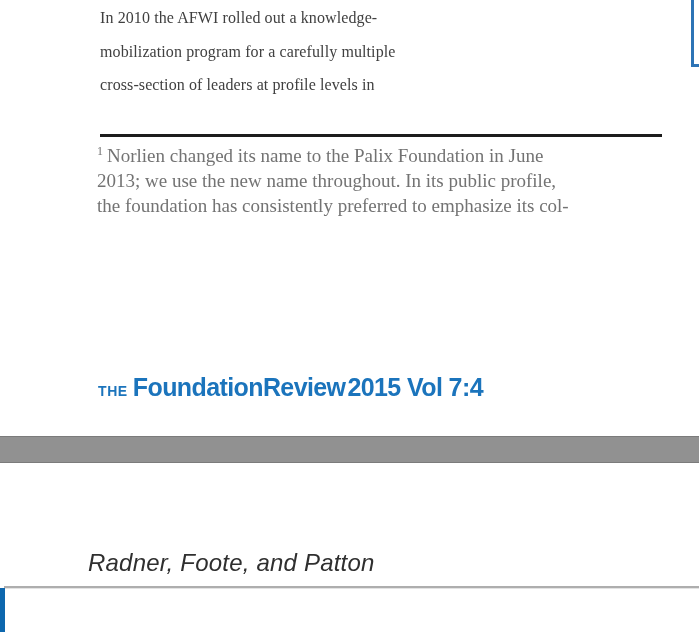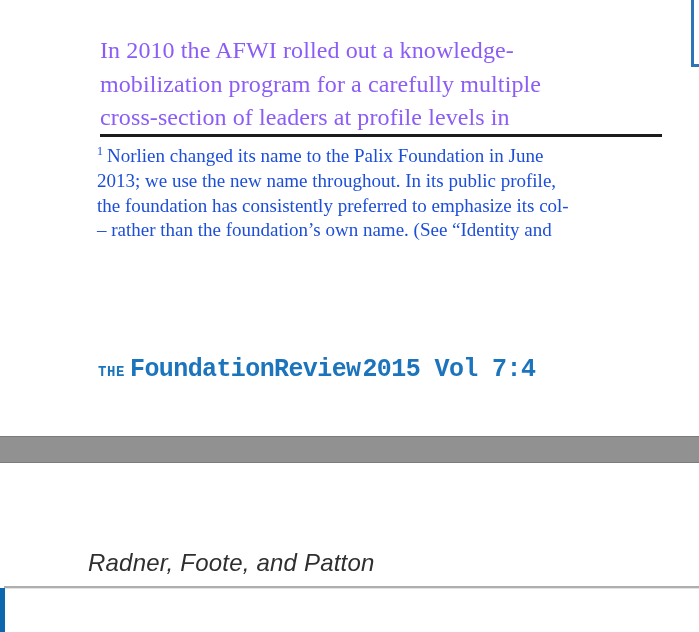--- a/index.html
+++ b/index.html
@@ -28,79 +28,79 @@
     border-bottom: 3px solid #2d74b6;
     box-sizing: border-box;
   }
 
   
   .body-par {
     position: absolute;
     left: 100px;
     top: 1px;
     width: 560px;
-    font-size: 24px;
+    font-size: 16px;
     line-height: 33.5px;
-    color: #8b5cf6;
+    color: #404040;
     letter-spacing: 0.1px;
-    margin-top: 33px;
   }
 
   
   .footnote-rule {
     position: absolute;
     left: 100px;
     top: 134px;
     width: 562px;
     height: 3px;
     background: #1c1c1c;
   }
 
   
   .footnote {
     position: absolute;
     left: 97px;
     top: 144px;
     width: 578px;
     font-size: 19px;
     line-height: 24.8px;
-    color: #1d4ed8;
+    color: #737373;
   }
   .footnote sup {
     font-size: 12px;
     vertical-align: super;
     line-height: 0;
     margin-right: 4px;
   }
 
   
   .journal-footer {
     position: absolute;
     left: 98px;
     top: 355px;
     display: flex;
     align-items: baseline;
-    font-family: Liberation Mono, monospace;
+    font-family: Liberation Sans, sans-serif;
     font-weight: bold;
     color: var(--accent_blue, #1b74bc);
     white-space: nowrap;
   }
   .journal-prefix {
     font-size: 14px;
     letter-spacing: 0.6px;
     margin-right: 5px;
   }
   .journal-title {
     font-size: 25px;
     letter-spacing: -0.6px;
     margin-right: 2px;
   }
   .journal-issue {
     font-size: 25px;
     letter-spacing: -0.6px;
+    margin-top: 18px;
   }
 
   
   .page-separator {
     position: absolute;
     left: 0;
     top: 436px;
     width: 699px;
     height: 27px;
     background: #919191;
@@ -154,21 +154,20 @@
     <div>mobilization program for a carefully multiple</div>
     <div>cross-section of leaders at profile levels in</div>
   </div>
 
   <div class="footnote-rule"></div>
 
   <div class="footnote">
     <div><sup>1</sup><span>Norlien changed its name to the Palix Foundation in June</span></div>
     <div>2013; we use the new name throughout. In its public profile,</div>
     <div>the foundation has consistently preferred to emphasize its col-</div>
-    <div>– rather than the foundation’s own name. (See “Identity and</div>
   </div>
 
   <div class="journal-footer">
     <span class="journal-prefix">THE</span>
     <span class="journal-title">FoundationReview</span>
     <span class="journal-issue">2015 Vol 7:4</span>
   </div>
 
   <div class="page-separator"></div>
 

